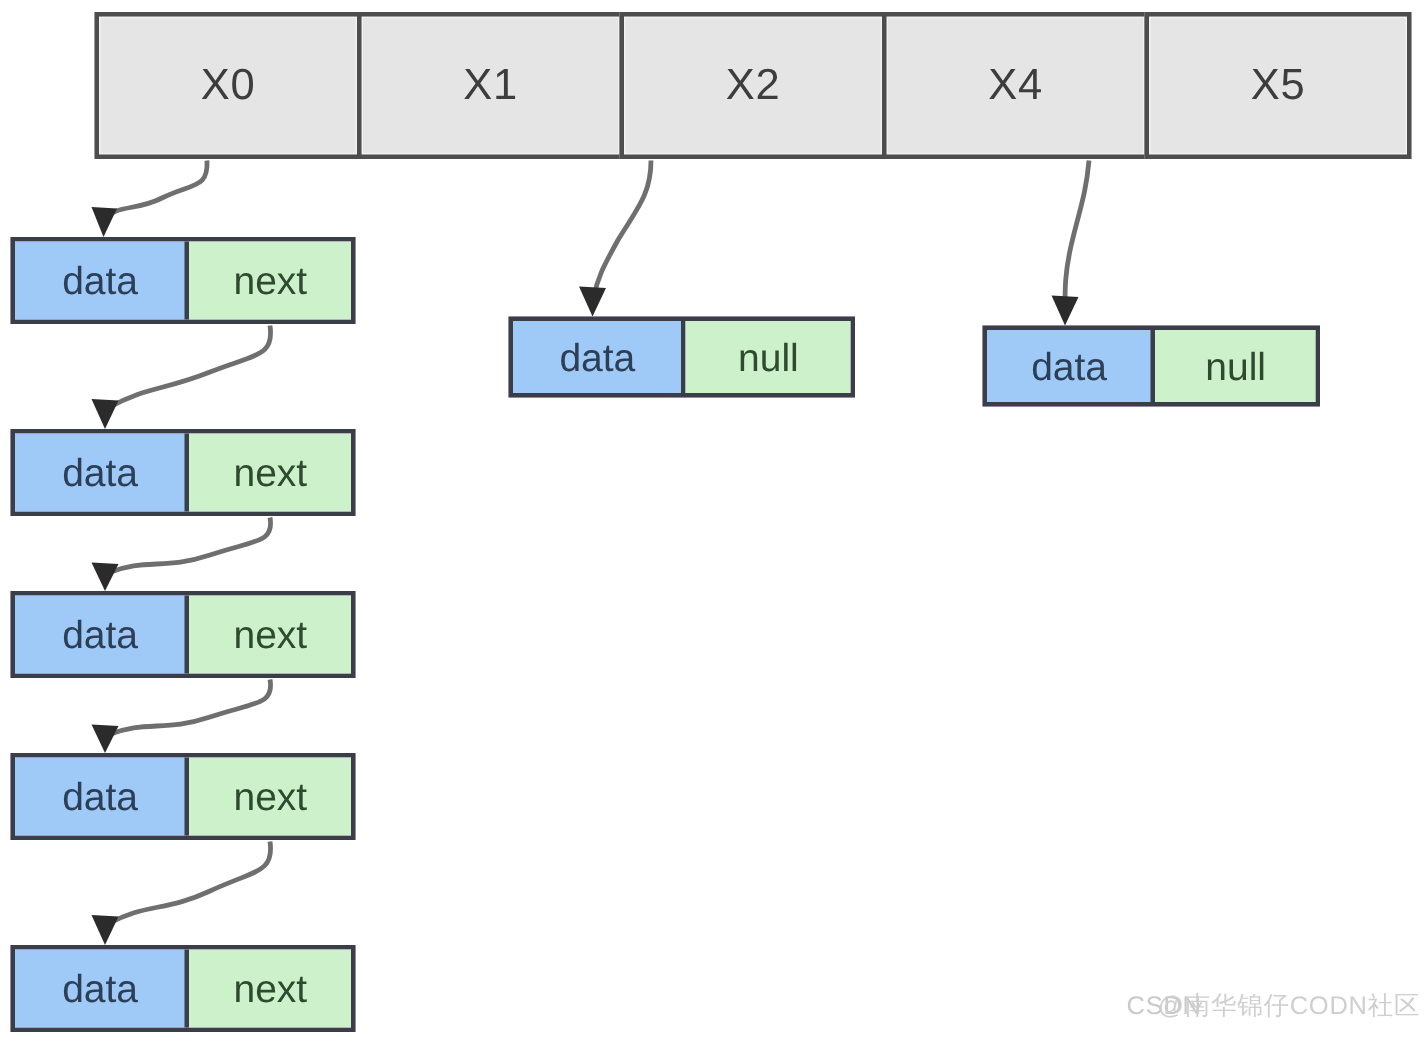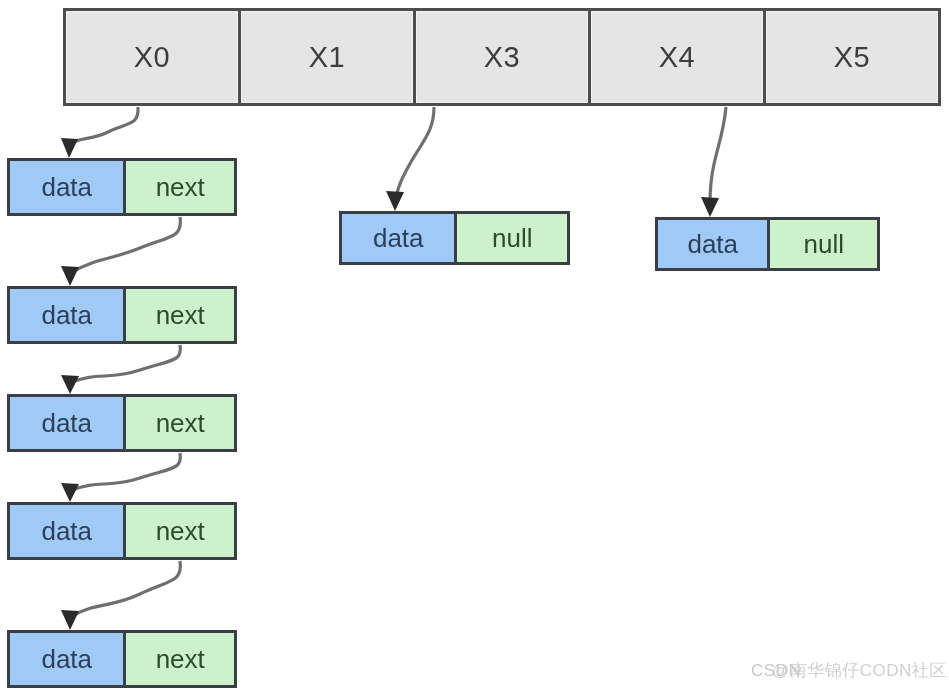--- a/index.html
+++ b/index.html
@@ -123,21 +123,21 @@
 <div id="canvas">
 
   <div class="array-row">
     <div class="array-cell">
       <span class="cell-label">X0</span>
     </div>
     <div class="array-cell">
       <span class="cell-label">X1</span>
     </div>
     <div class="array-cell">
-      <span class="cell-label">X3</span>
+      <span class="cell-label">X2</span>
     </div>
     <div class="array-cell">
       <span class="cell-label">X4</span>
     </div>
     <div class="array-cell">
       <span class="cell-label">X5</span>
     </div>
   </div>
 
   <div class="node" style="left:7px; top:158px; width:230px; height:58px;">

